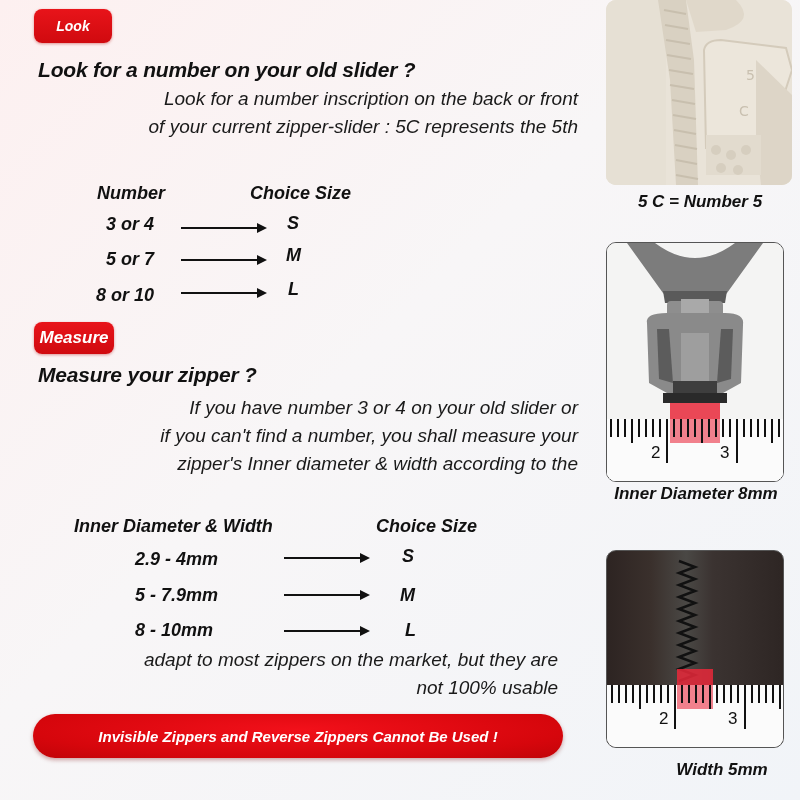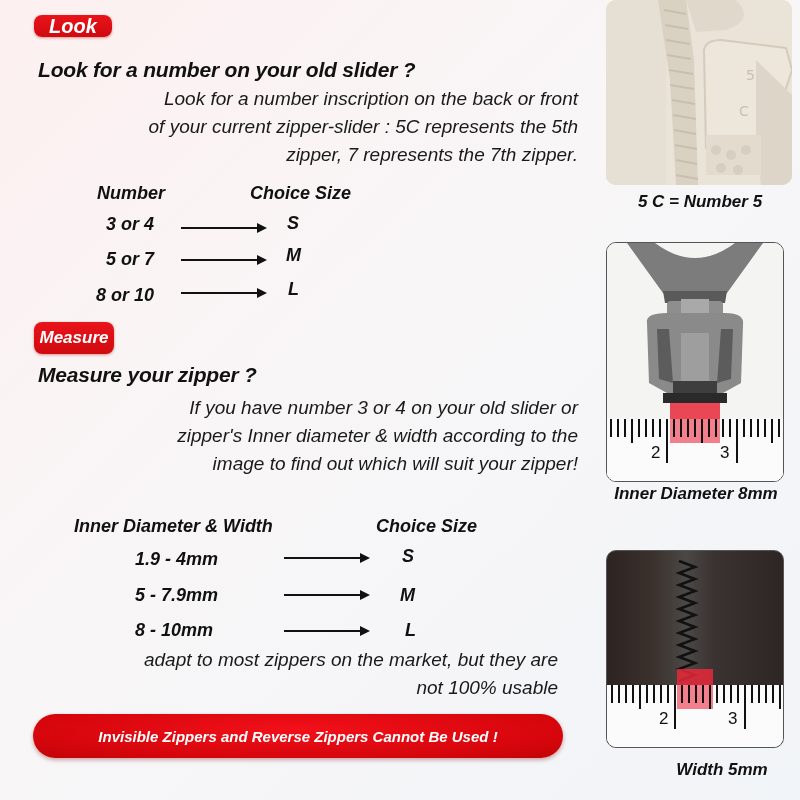--- a/index.html
+++ b/index.html
@@ -13,21 +13,21 @@
   .badge {
     position: absolute;
     background: linear-gradient(#e8141a, #d00a0f);
     color: #fff;
     font-weight: bold;
     font-style: italic;
     border-radius: 8px;
     box-shadow: 0 1px 3px rgba(180,0,0,0.4);
     display: flex; align-items: center; justify-content: center;
   }
-  .badge-look { left: 34px; top: 15px; width: 78px; height: 22px; font-size: 20px; }
+  .badge-look { left: 34px; top: 9px; width: 78px; height: 34px; font-size: 14px; }
   .badge-measure { left: 34px; top: 322px; width: 80px; height: 32px; font-size: 17px; }
   .heading {
     position: absolute; left: 38px;
     font-weight: bold; font-style: italic; font-size: 21px; letter-spacing: -0.2px;
   }
   .h-look { top: 58px; }
   .h-measure { top: 363px; }
   .para {
     position: absolute; left: 38px;
     font-style: italic; font-size: 19px; line-height: 28px; color: #1a1a1a;
@@ -93,21 +93,20 @@
   }
 </style>
 </head>
 <body>
 
 <div class="badge badge-look">Look</div>
 <div class="heading h-look">Look for a number on your old slider ?</div>
 <div class="para p-look">
   <span class="p-line">Look for a number inscription on the back or front</span>
   <span class="p-line">of your current zipper-slider : 5C represents the 5th</span>
-  <span class="p-line">zipper, 7 represents the 7th zipper.</span>
 </div>
 
 <div>
   <div class="tbl-head" style="left:97px; top:183px;">Number</div>
   <div class="tbl-head" style="left:250px; top:183px;">Choice Size</div>
 
   <div class="tbl-cell" style="left:106px; top:214px;">3 or 4</div>
   <div class="arrow" style="left:181px; top:227px; width:84px;"></div>
   <div class="tbl-cell" style="left:287px; top:213px;">S</div>
 
@@ -117,29 +116,29 @@
 
   <div class="tbl-cell" style="left:96px; top:285px;">8 or 10</div>
   <div class="arrow" style="left:181px; top:292px; width:84px;"></div>
   <div class="tbl-cell" style="left:288px; top:279px;">L</div>
 </div>
 
 <div class="badge badge-measure">Measure</div>
 <div class="heading h-measure">Measure your zipper ?</div>
 <div class="para p-measure">
   <span class="p-line">If you have number 3 or 4 on your old slider or</span>
+  <span class="p-line">if you can't find a number, you shall measure your</span>
   <span class="p-line">zipper's Inner diameter &amp; width according to the</span>
-  <span class="p-line">image to find out which will suit your zipper!</span>
 </div>
 
 <div>
   <div class="tbl-head" style="left:74px; top:516px;">Inner Diameter &amp; Width</div>
   <div class="tbl-head" style="left:376px; top:516px;">Choice Size</div>
 
-  <div class="tbl-cell" style="left:135px; top:549px;">1.9 - 4mm</div>
+  <div class="tbl-cell" style="left:135px; top:549px;">2.9 - 4mm</div>
   <div class="arrow" style="left:284px; top:557px; width:84px;"></div>
   <div class="tbl-cell" style="left:402px; top:546px;">S</div>
 
   <div class="tbl-cell" style="left:135px; top:585px;">5 - 7.9mm</div>
   <div class="arrow" style="left:284px; top:594px; width:84px;"></div>
   <div class="tbl-cell" style="left:400px; top:585px;">M</div>
 
   <div class="tbl-cell" style="left:135px; top:620px;">8 - 10mm</div>
   <div class="arrow" style="left:284px; top:630px; width:84px;"></div>
   <div class="tbl-cell" style="left:405px; top:620px;">L</div>

